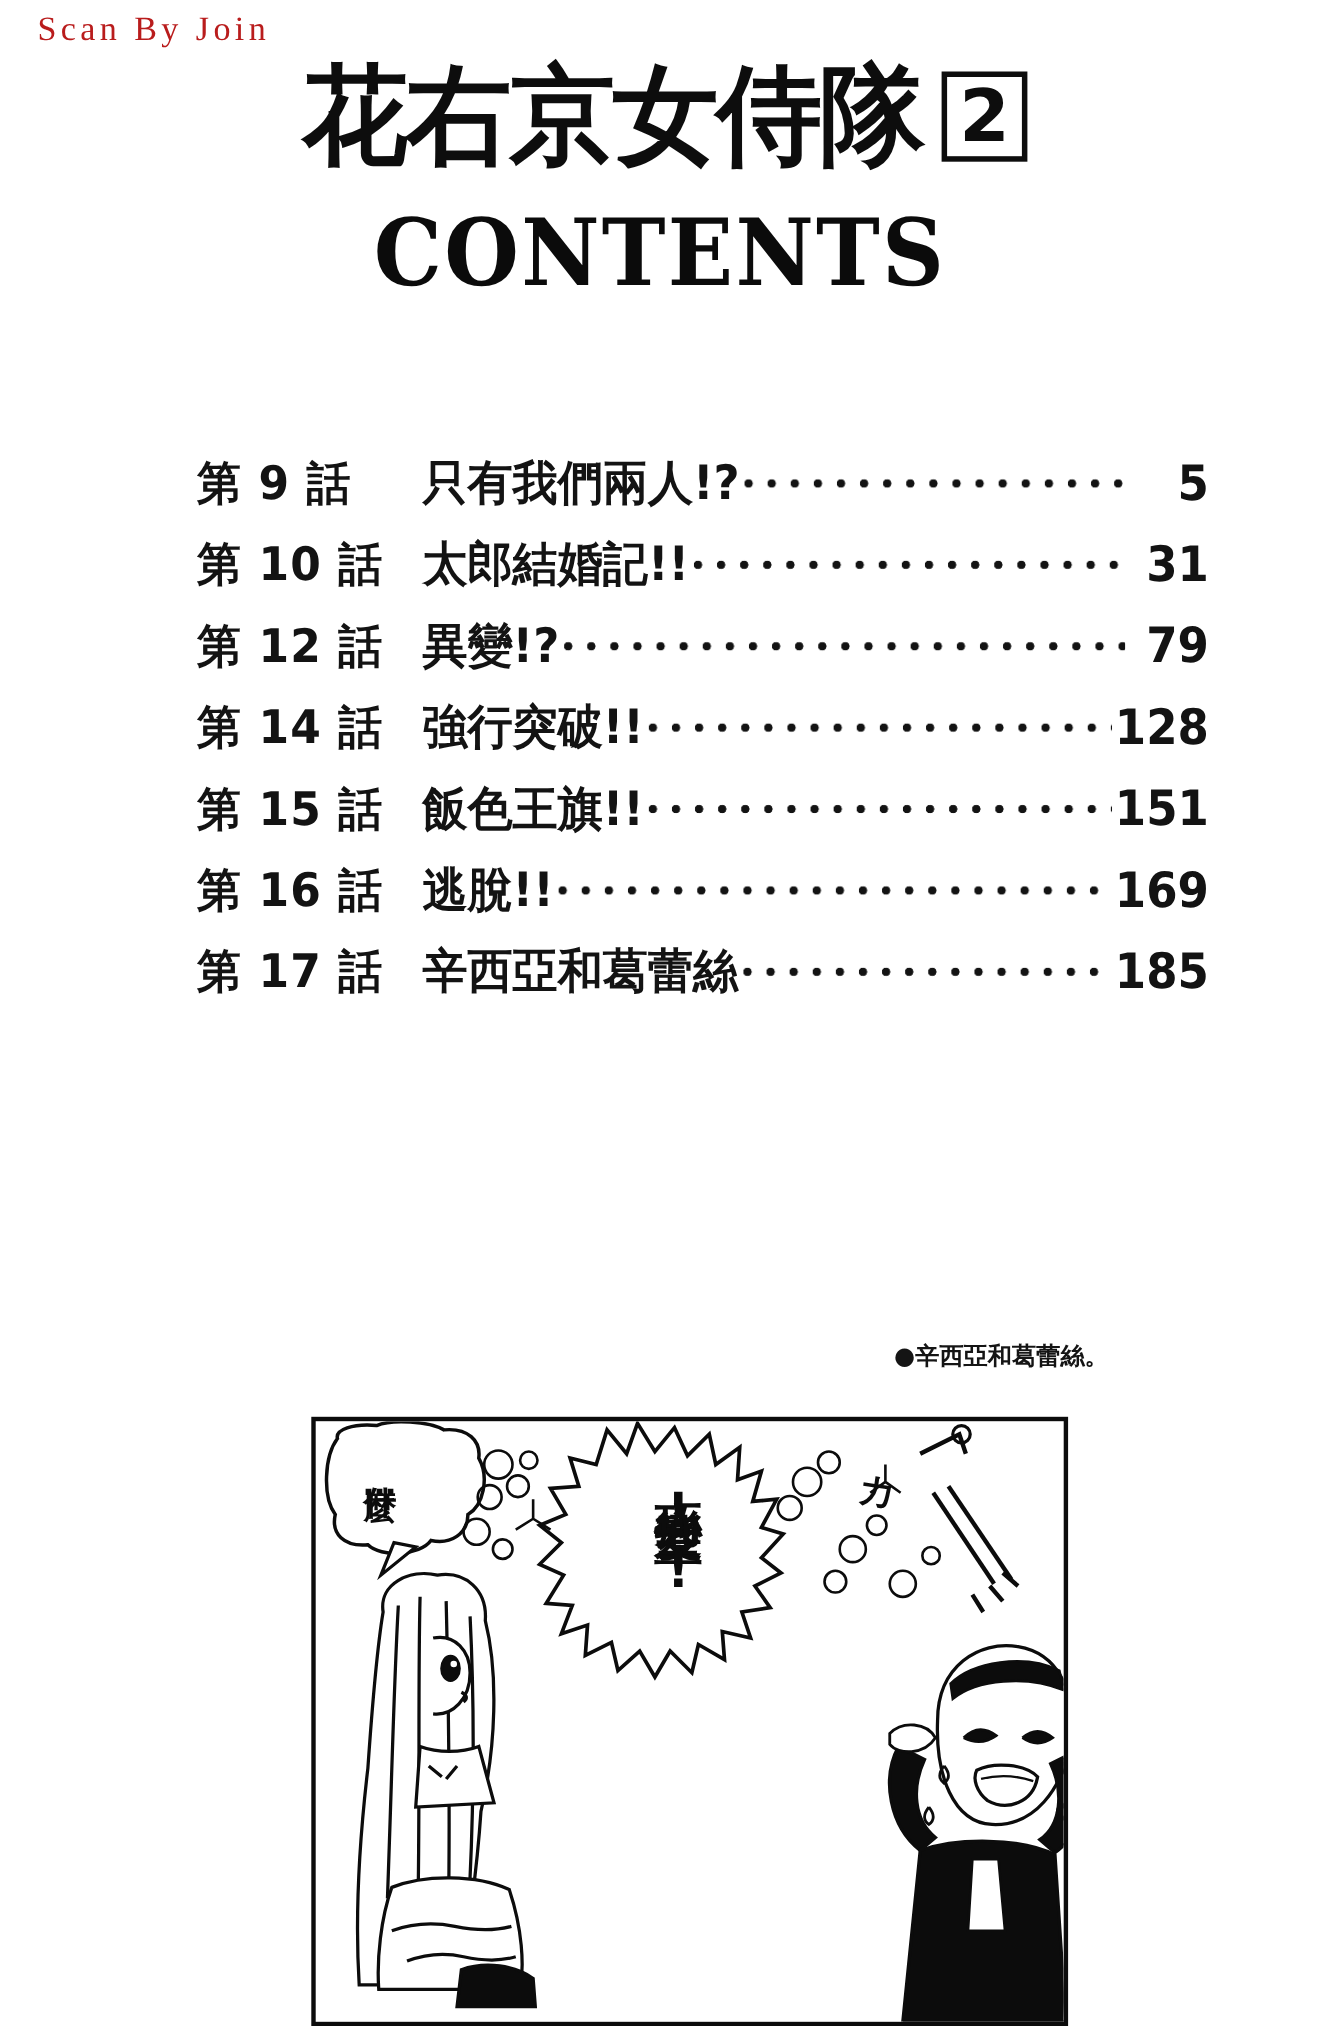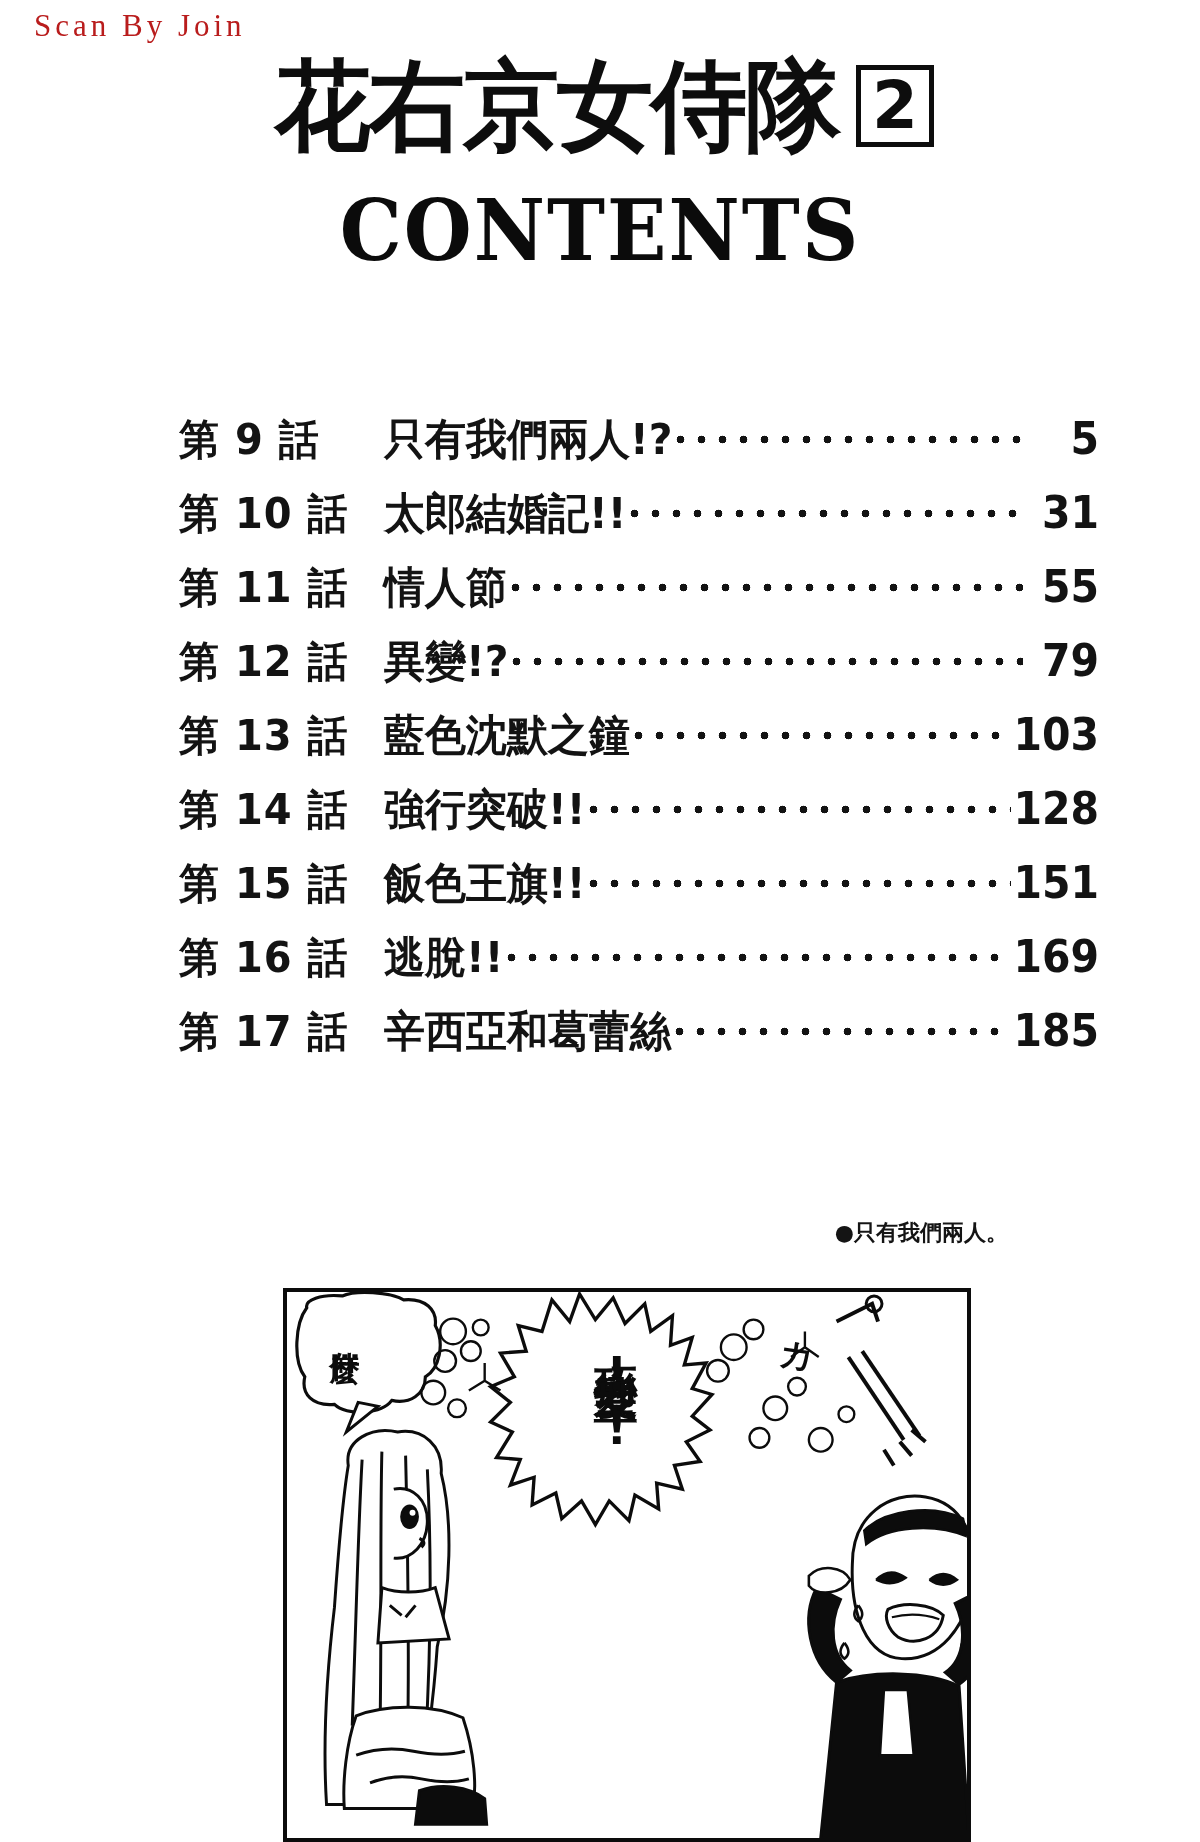--- a/index.html
+++ b/index.html
@@ -223,40 +223,28 @@
     <span class="ch-page">5</span>
   </div>
 
   <div class="toc-row">
     <span class="ch-label">第 10 話</span>
     <span class="ch-title">太郎結婚記!!</span>
     <span class="leader"></span>
     <span class="ch-page">31</span>
   </div>
 
-  <div class="toc-row">
-    <span class="ch-label">第 11 話</span>
-    <span class="ch-title">情人節</span>
-    <span class="leader"></span>
-    <span class="ch-page">55</span>
-  </div>
 
   <div class="toc-row">
     <span class="ch-label">第 12 話</span>
     <span class="ch-title">異變!?</span>
     <span class="leader"></span>
     <span class="ch-page">79</span>
   </div>
 
-  <div class="toc-row">
-    <span class="ch-label">第 13 話</span>
-    <span class="ch-title">藍色沈默之鐘</span>
-    <span class="leader"></span>
-    <span class="ch-page">103</span>
-  </div>
 
   <div class="toc-row">
     <span class="ch-label">第 14 話</span>
     <span class="ch-title">強行突破!!</span>
     <span class="leader"></span>
     <span class="ch-page">128</span>
   </div>
 
   <div class="toc-row">
     <span class="ch-label">第 15 話</span>
@@ -274,21 +262,21 @@
 
   <div class="toc-row">
     <span class="ch-label">第 17 話</span>
     <span class="ch-title">辛西亞和葛蕾絲</span>
     <span class="leader"></span>
     <span class="ch-page">185</span>
   </div>
 
 </div>
 
-<div class="disclaimer">●只有我們兩人。</div>
+<div class="disclaimer">●辛西亞和葛蕾絲。</div>
 
 <div class="comic-panel">
 
   <svg class="panel-svg" viewBox="0 0 688 554" preserveAspectRatio="none">
 
     <path d="M20 16 C18 8 34 2 56 4 C70 -2 104 0 118 8 C140 6 152 18 150 34
              C160 52 154 78 140 86 C140 104 124 114 106 110
              C96 124 60 126 48 114 C26 116 14 104 18 86
              C6 70 8 32 20 16 Z" fill="#ffffff" stroke="#0c0c0c" stroke-width="3.2"></path>
     <path d="M72 112 L60 142 L92 116 Z" fill="#ffffff" stroke="#0c0c0c" stroke-width="3"></path>

